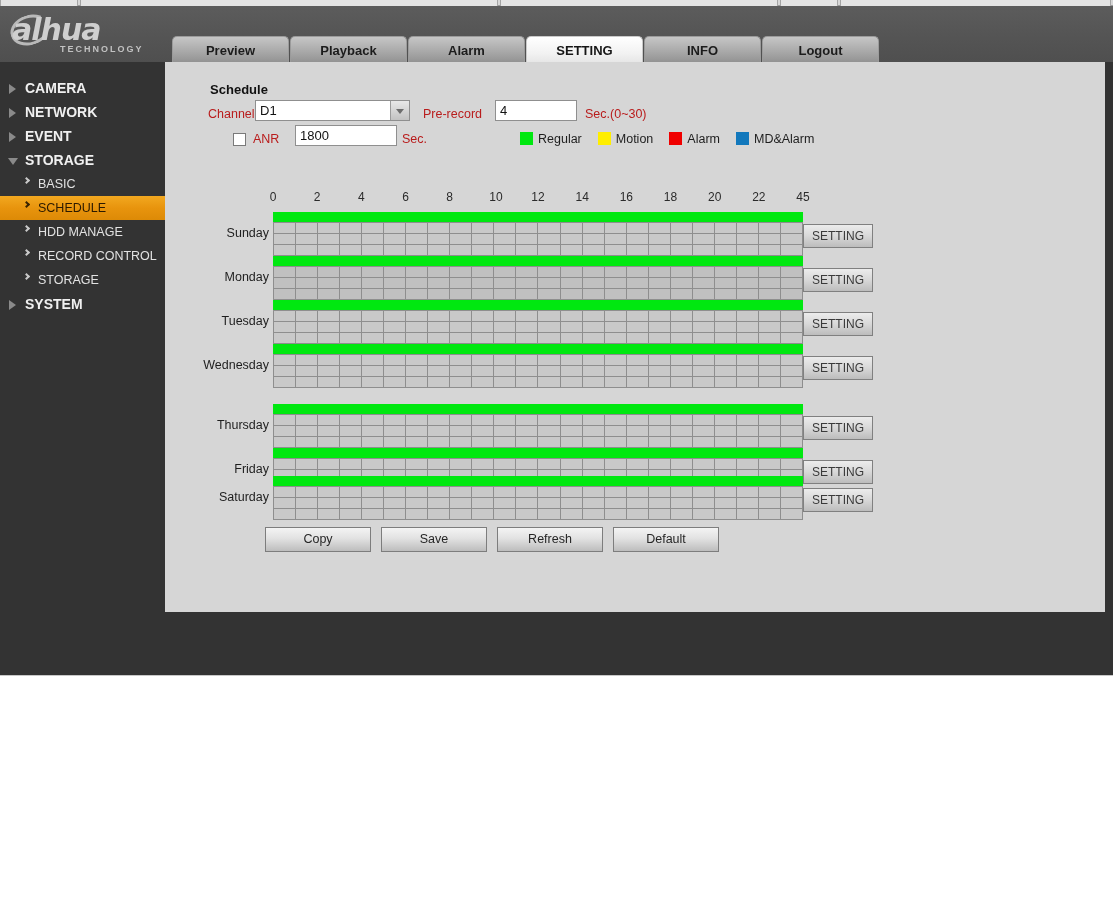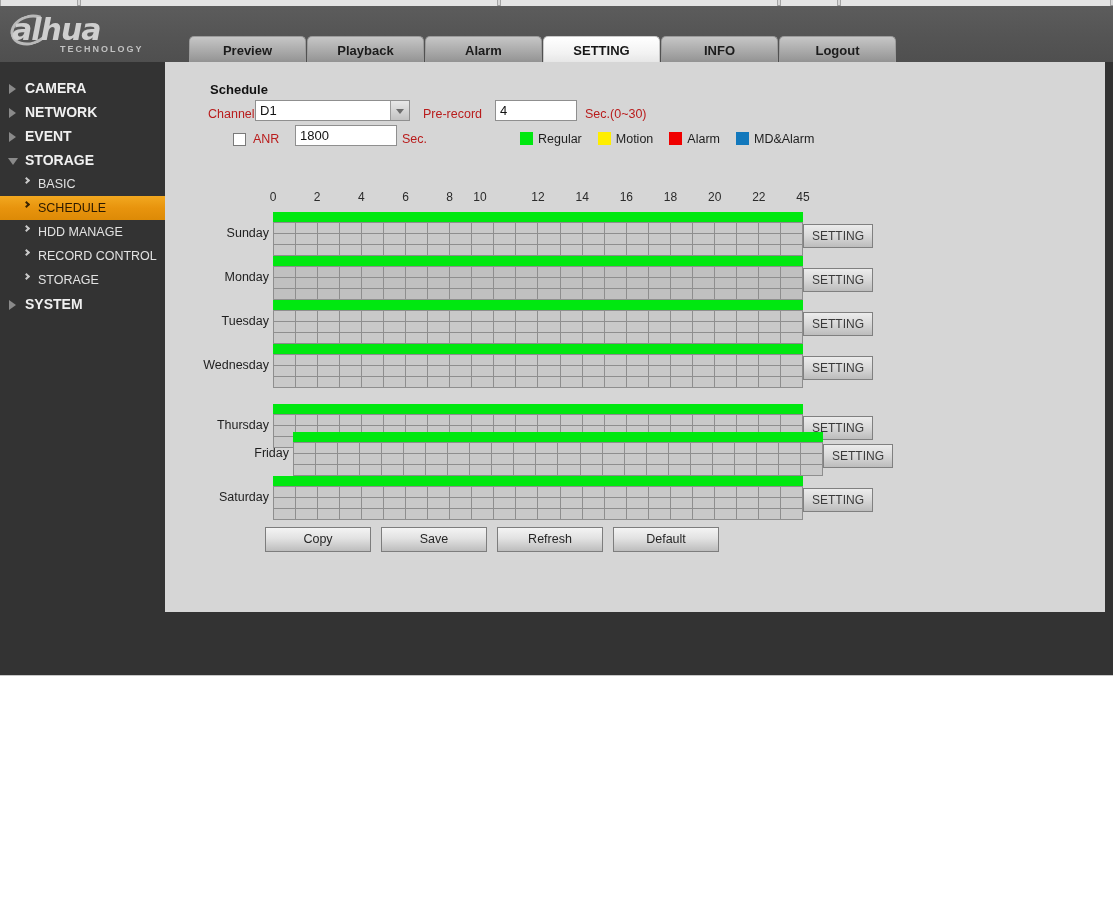--- a/index.html
+++ b/index.html
@@ -54,21 +54,21 @@
     transform: rotate(-18deg);
   }
   #logo .tagline {
     position: absolute; left: 52px; top: 33px;
     font-size: 9px; font-weight: bold; letter-spacing: 2px;
     color: #c2c2c2;
     font-family: "Liberation Sans", sans-serif;
   }
 
   
-  #mainnav { position: absolute; left: 189px; top: 30px; height: 28px; }
+  #mainnav { position: absolute; left: 172px; top: 30px; height: 28px; }
   .navtab {
     position: relative; float: left;
     width: 117px; height: 28px; margin-right: 1px;
     border: 1px solid #9b9b9b; border-bottom: none;
     border-radius: 5px 5px 0 0;
     background: linear-gradient(to bottom, #c6c6c6 0%, #a8a8a8 55%, #8f8f8f 100%);
     color: #1c1c1c;
     font-size: 13px; font-weight: bold;
     line-height: 27px; text-align: center;
     cursor: pointer;
@@ -313,21 +313,21 @@
       <div id="legend" style="position:absolute;left:355px;top:25px;"><span class="legend-item"><span class="legend-sw" style="background: rgb(0, 232, 16);"></span><span class="legend-txt">Regular</span></span><span class="legend-item"><span class="legend-sw" style="background: rgb(255, 238, 0);"></span><span class="legend-txt">Motion</span></span><span class="legend-item"><span class="legend-sw" style="background: rgb(240, 0, 0);"></span><span class="legend-txt">Alarm</span></span><span class="legend-item"><span class="legend-sw" style="background: rgb(18, 120, 188);"></span><span class="legend-txt">MD&amp;Alarm</span></span></div>
     </div>
 
     <div id="sched">
       <div id="ruler">
           <div class="tick" style="left: 0px;">0</div>
           <div class="tick" style="left: 44.1667px;">2</div>
           <div class="tick" style="left: 88.3333px;">4</div>
           <div class="tick" style="left: 132.5px;">6</div>
           <div class="tick" style="left: 176.667px;">8</div>
-          <div class="tick" style="left: 207px;">10</div>
+          <div class="tick" style="left: 223px;">10</div>
           <div class="tick" style="left: 265px;">12</div>
           <div class="tick" style="left: 309.167px;">14</div>
           <div class="tick" style="left: 353.333px;">16</div>
           <div class="tick" style="left: 397.5px;">18</div>
           <div class="tick" style="left: 441.667px;">20</div>
           <div class="tick" style="left: 485.833px;">22</div>
           <div class="tick" style="left: 530px;">45</div>
         </div>
       <div id="dayrows">
           <div class="dayrow" style="top: 22px;">
@@ -728,21 +728,21 @@
                 <i></i>
                 <i></i>
                 <i></i>
                 <i></i>
                 <i></i>
                 <i></i>
               </div>
             </div>
             <div class="setbtn">SETTING</div>
           </div>
-          <div class="dayrow" style="top: 242px; margin-left: 20px;">
+          <div class="dayrow" style="top: 258px;">
             <div class="dayname">Friday</div>
             <div class="track">
               <div class="bar" style="left: 0px; width: 530px; background: rgb(0, 232, 16);"></div>
               <div class="cells">
                 <i></i>
                 <i></i>
                 <i></i>
                 <i></i>
                 <i></i>
                 <i></i>

